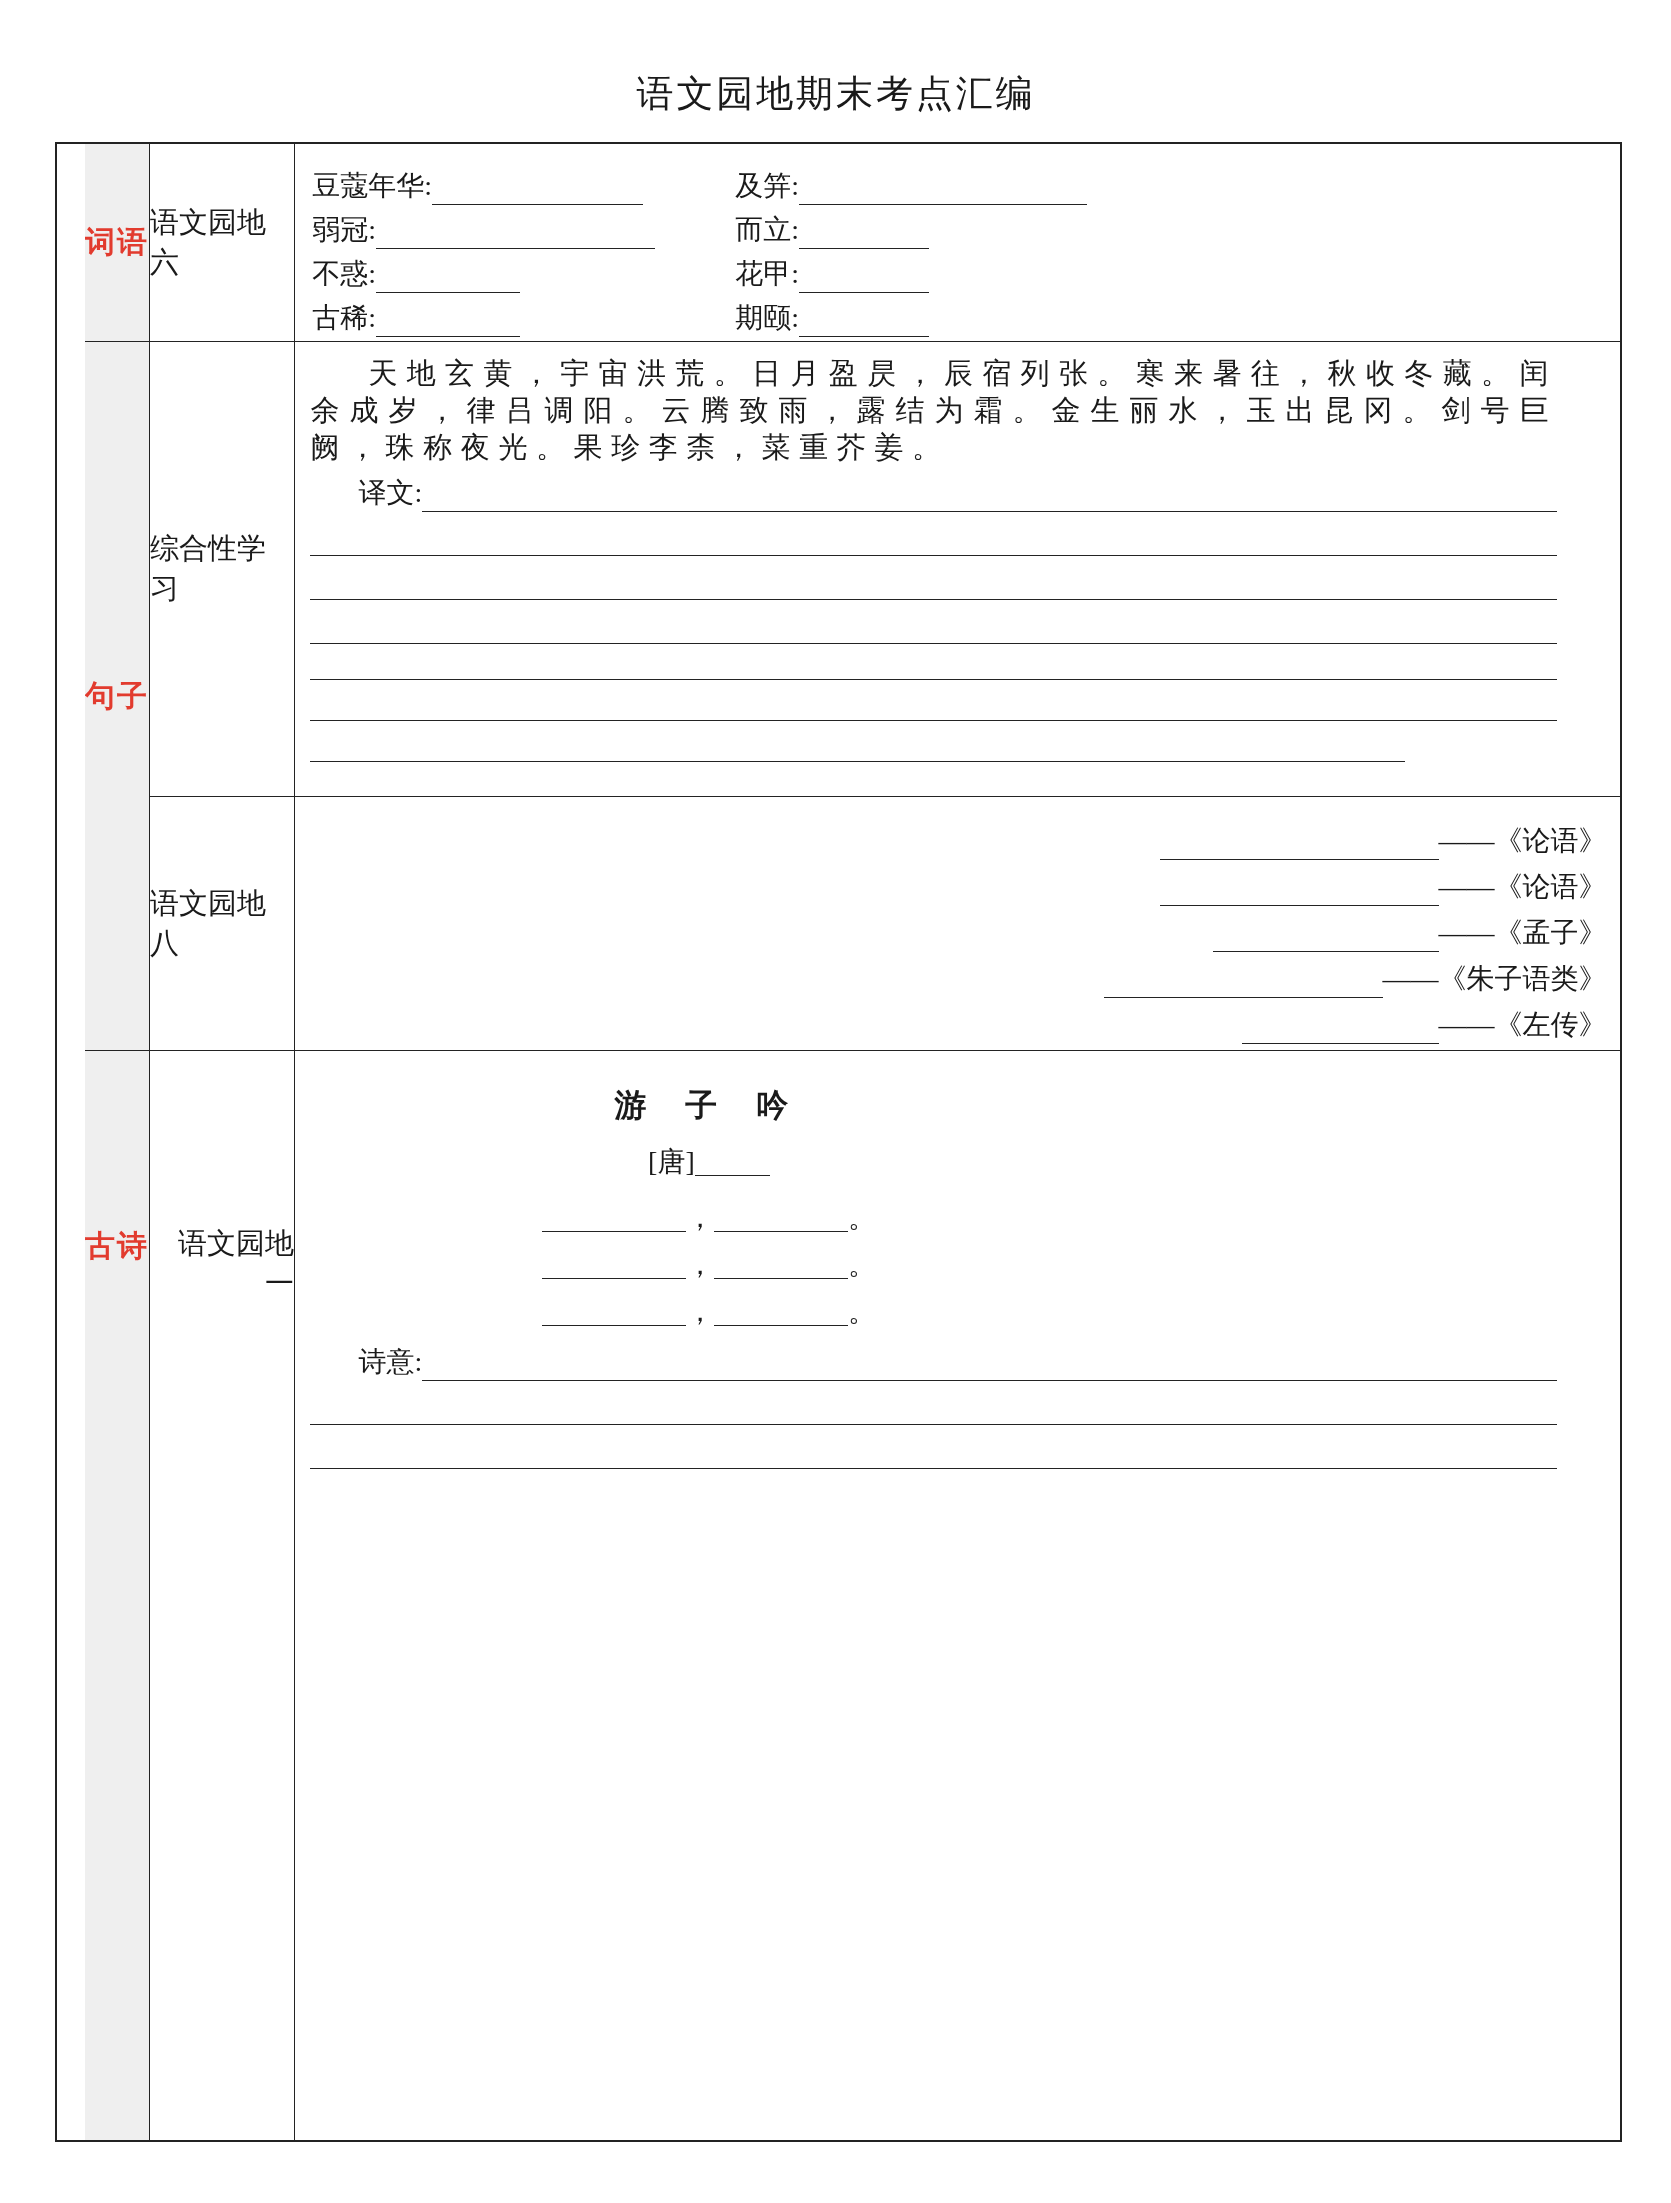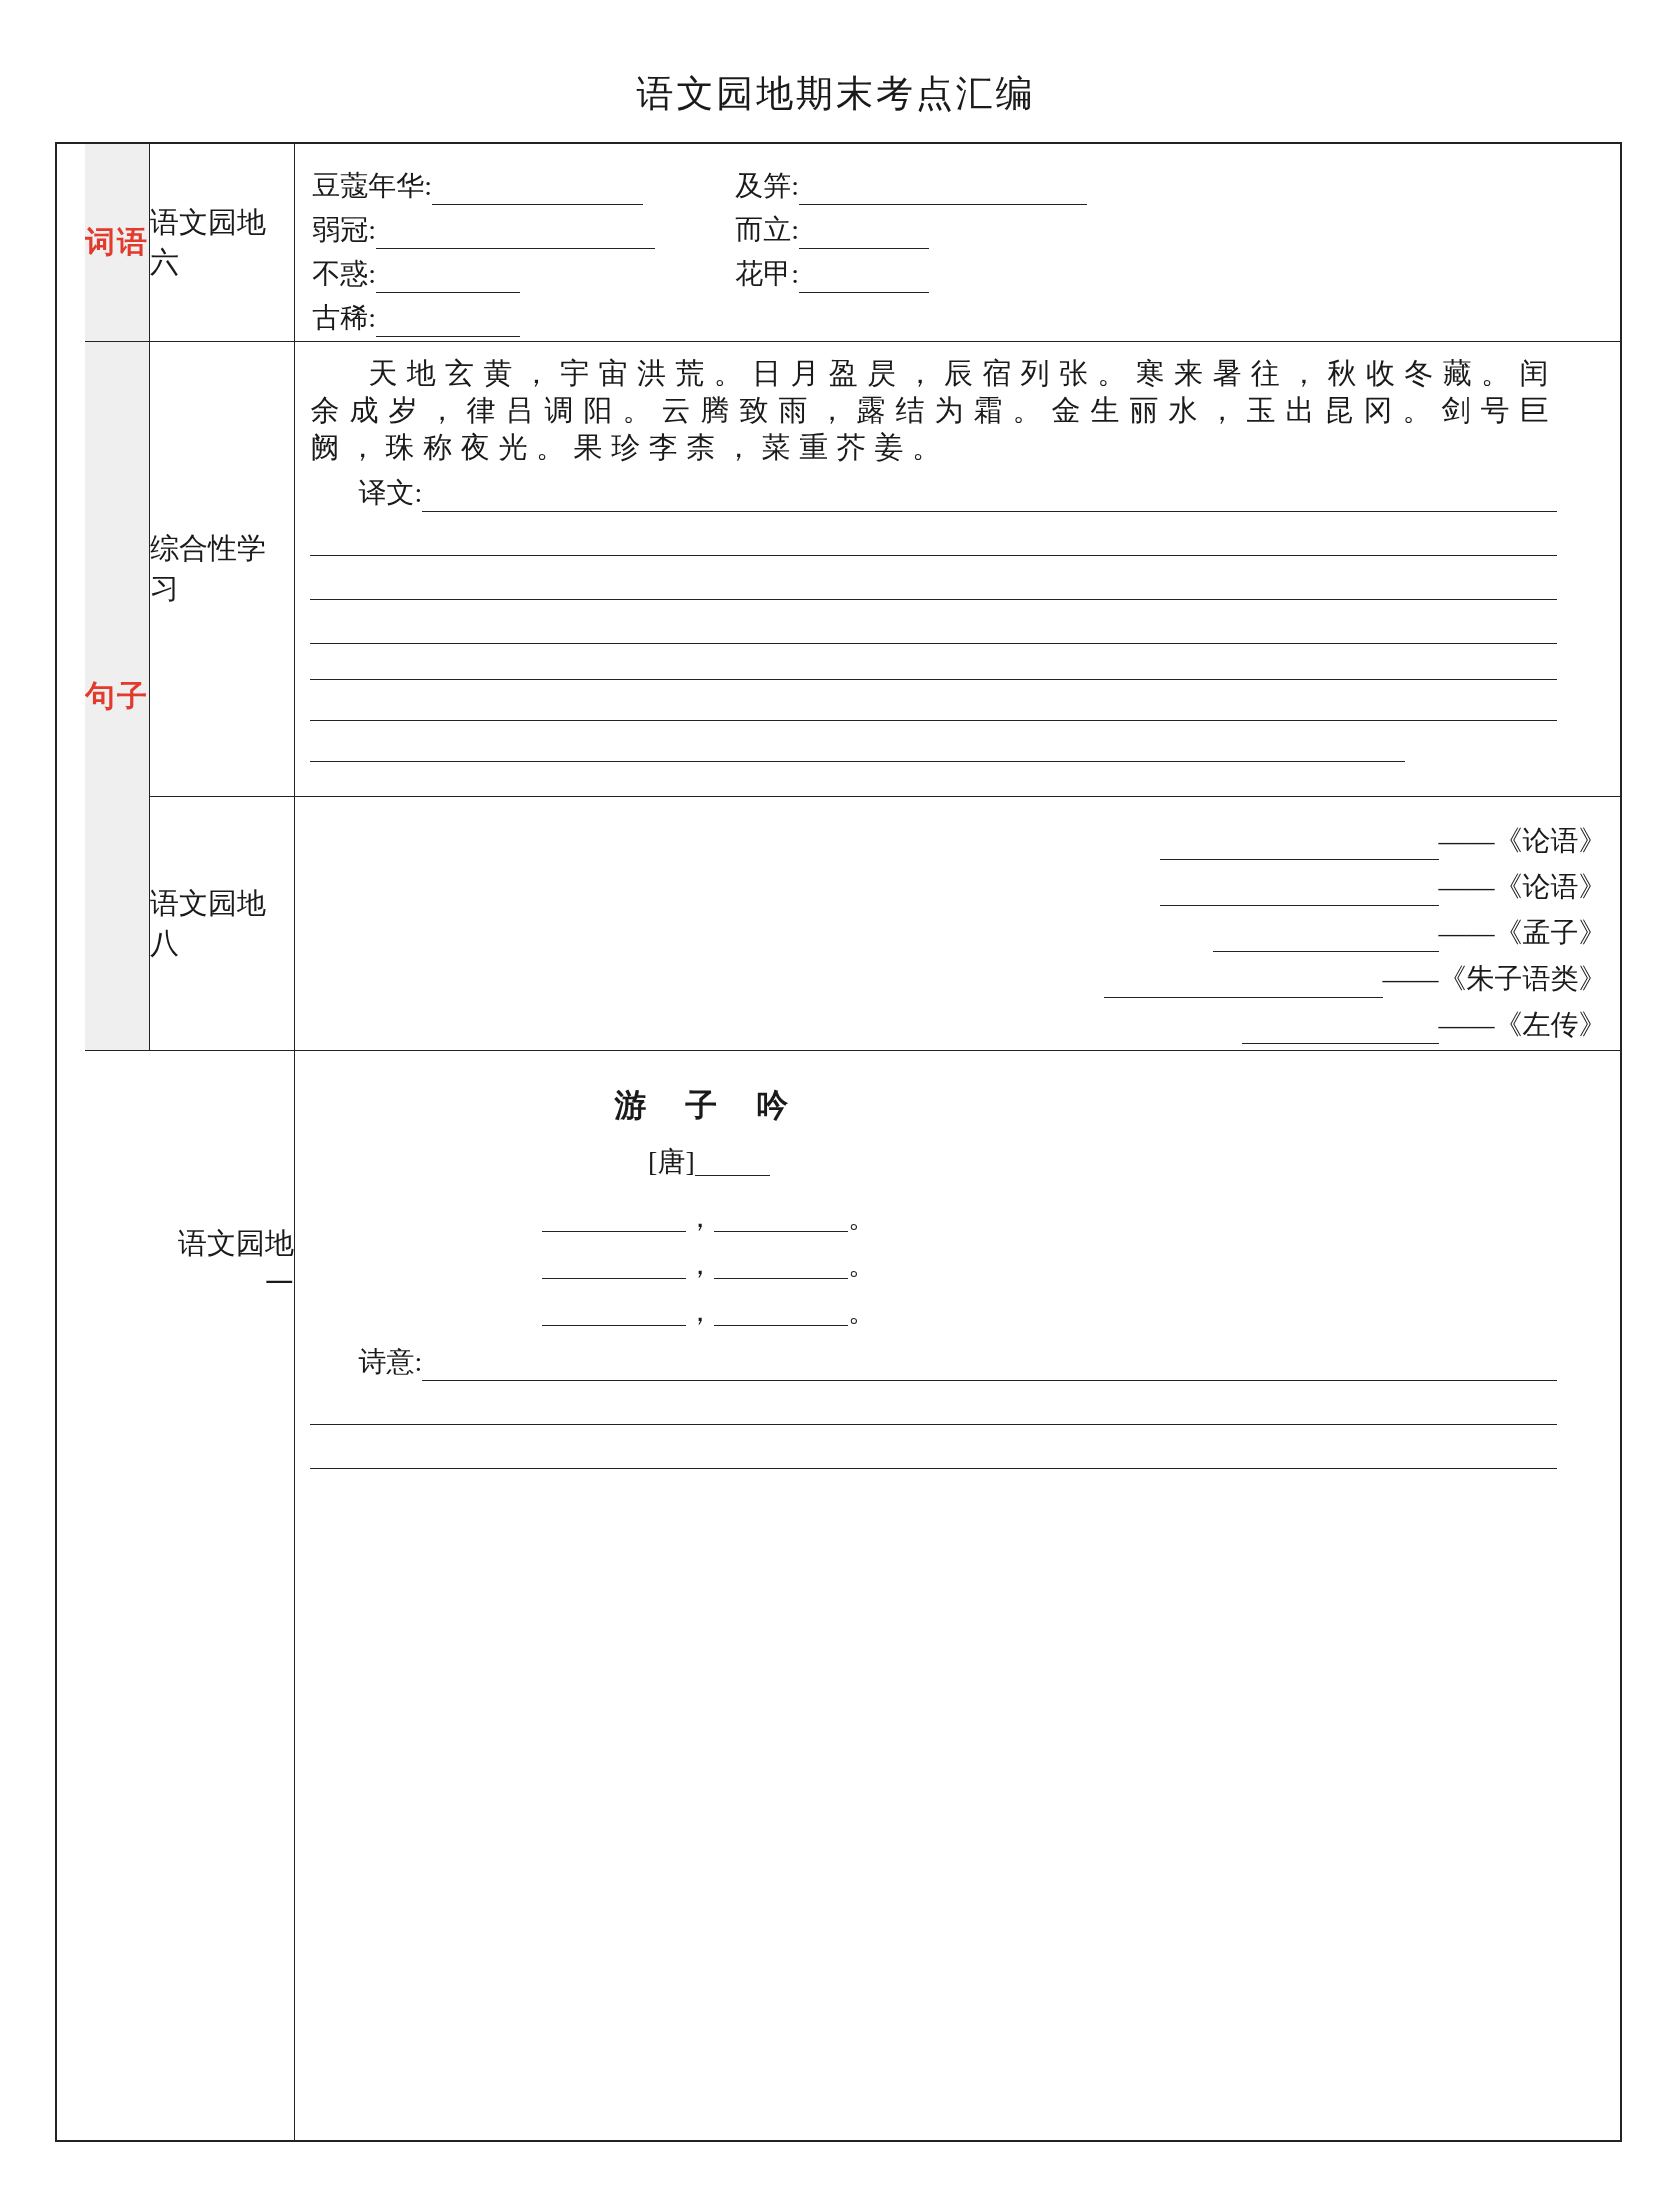--- a/index.html
+++ b/index.html
@@ -71,20 +71,23 @@
 <h1 class="page-title">语文园地期末考点汇编</h1>
 
 <div class="exam-table">
 
   <div class="cell cat c1 r1 br bb">
     <span>词语</span>
   </div>
   <div class="cell cat c1 r23 br bb">
     <span>句子</span>
   </div>
+  <div class="cell cat top-align c1 r4 br">
+    <span>古诗</span>
+  </div>
 
   <div class="cell unit c2 r1 br bb">
     <span>语文园地六</span>
   </div>
   <div class="cell unit c2 r2 br bb">
     <span>综合性学习</span>
   </div>
   <div class="cell unit c2 r3 br bb">
     <span>语文园地八</span>
   </div>
@@ -120,20 +123,24 @@
       </span>
       <span class="wl-right">
         <span>花甲:</span>
           <span class="bl" style="width:130px"></span>
       </span>
     </div>
     <div class="word-line">
       <span class="wl-left">
         <span>古稀:</span>
           <span class="bl" style="width:144px"></span>
+      </span>
+      <span class="wl-right">
+        <span>期颐:</span>
+          <span class="bl" style="width:130px"></span>
       </span>
     </div>
   </div>
 
   <div class="cell content comp-content c3 r2 bb">
     <p class="passage">天地玄黄，宇宙洪荒。日月盈昃，辰宿列张。寒来暑往，秋收冬藏。闰余成岁，律吕调阳。云腾致雨，露结为霜。金生丽水，玉出昆冈。剑号巨阙，珠称夜光。果珍李柰，菜重芥姜。</p>
     <div class="label-line">
       <span>译文:</span>
         <span class="bl grow"></span>
     </div>

